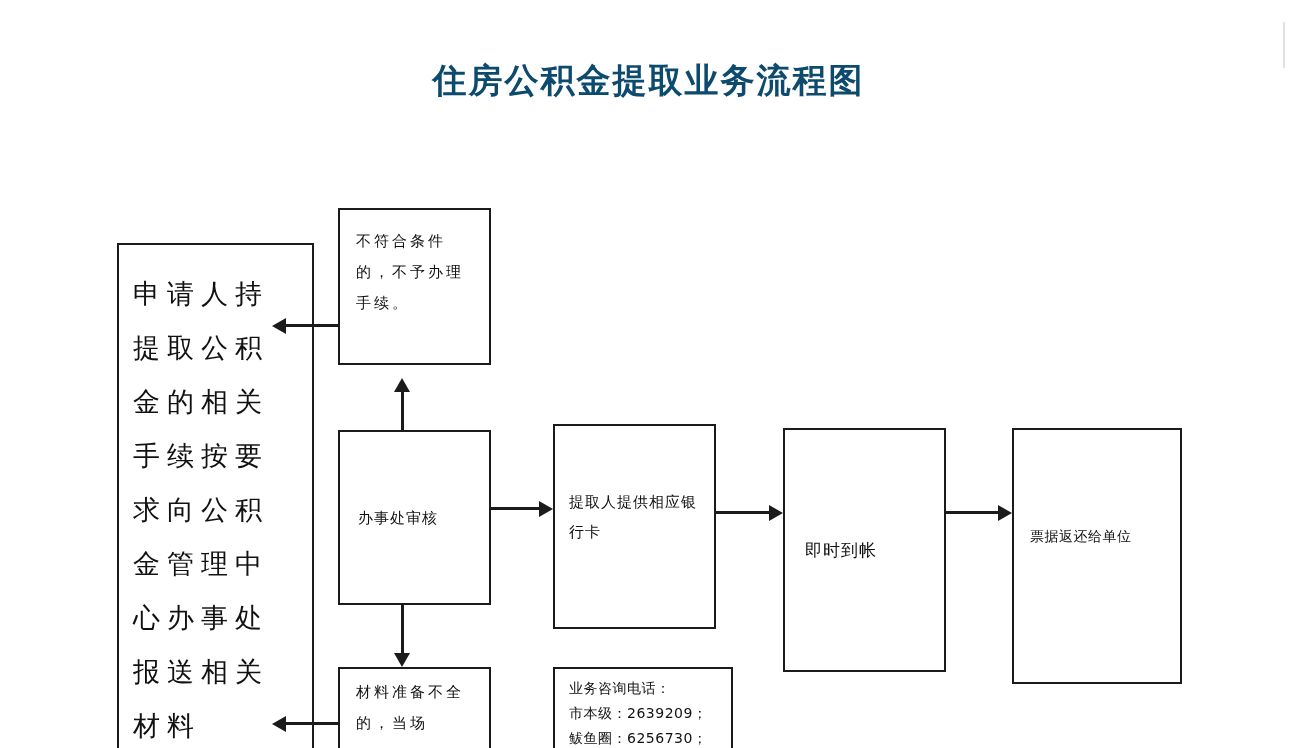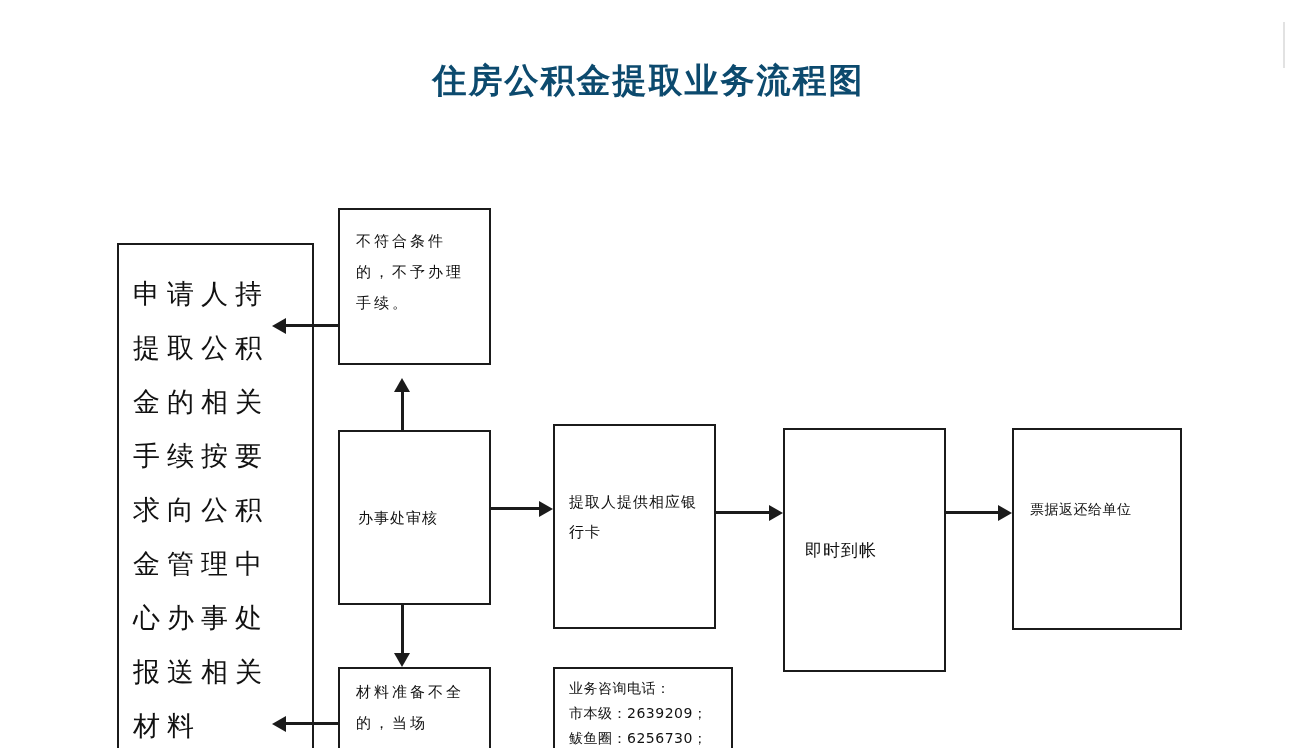--- a/index.html
+++ b/index.html
@@ -129,21 +129,21 @@
     line-height: 26px;
     letter-spacing: 1px;
     text-align: left;
   }
 
   
   #node-return {
     left: 1012px;
     top: 428px;
     width: 170px;
-    height: 202px;
+    height: 256px;
   }
   #node-return .txt {
     padding: 0 10px 0 16px;
     font-size: 14px;
     line-height: 24px;
     letter-spacing: 0.5px;
     text-align: left;
     margin-top: -40px;
   }
 

